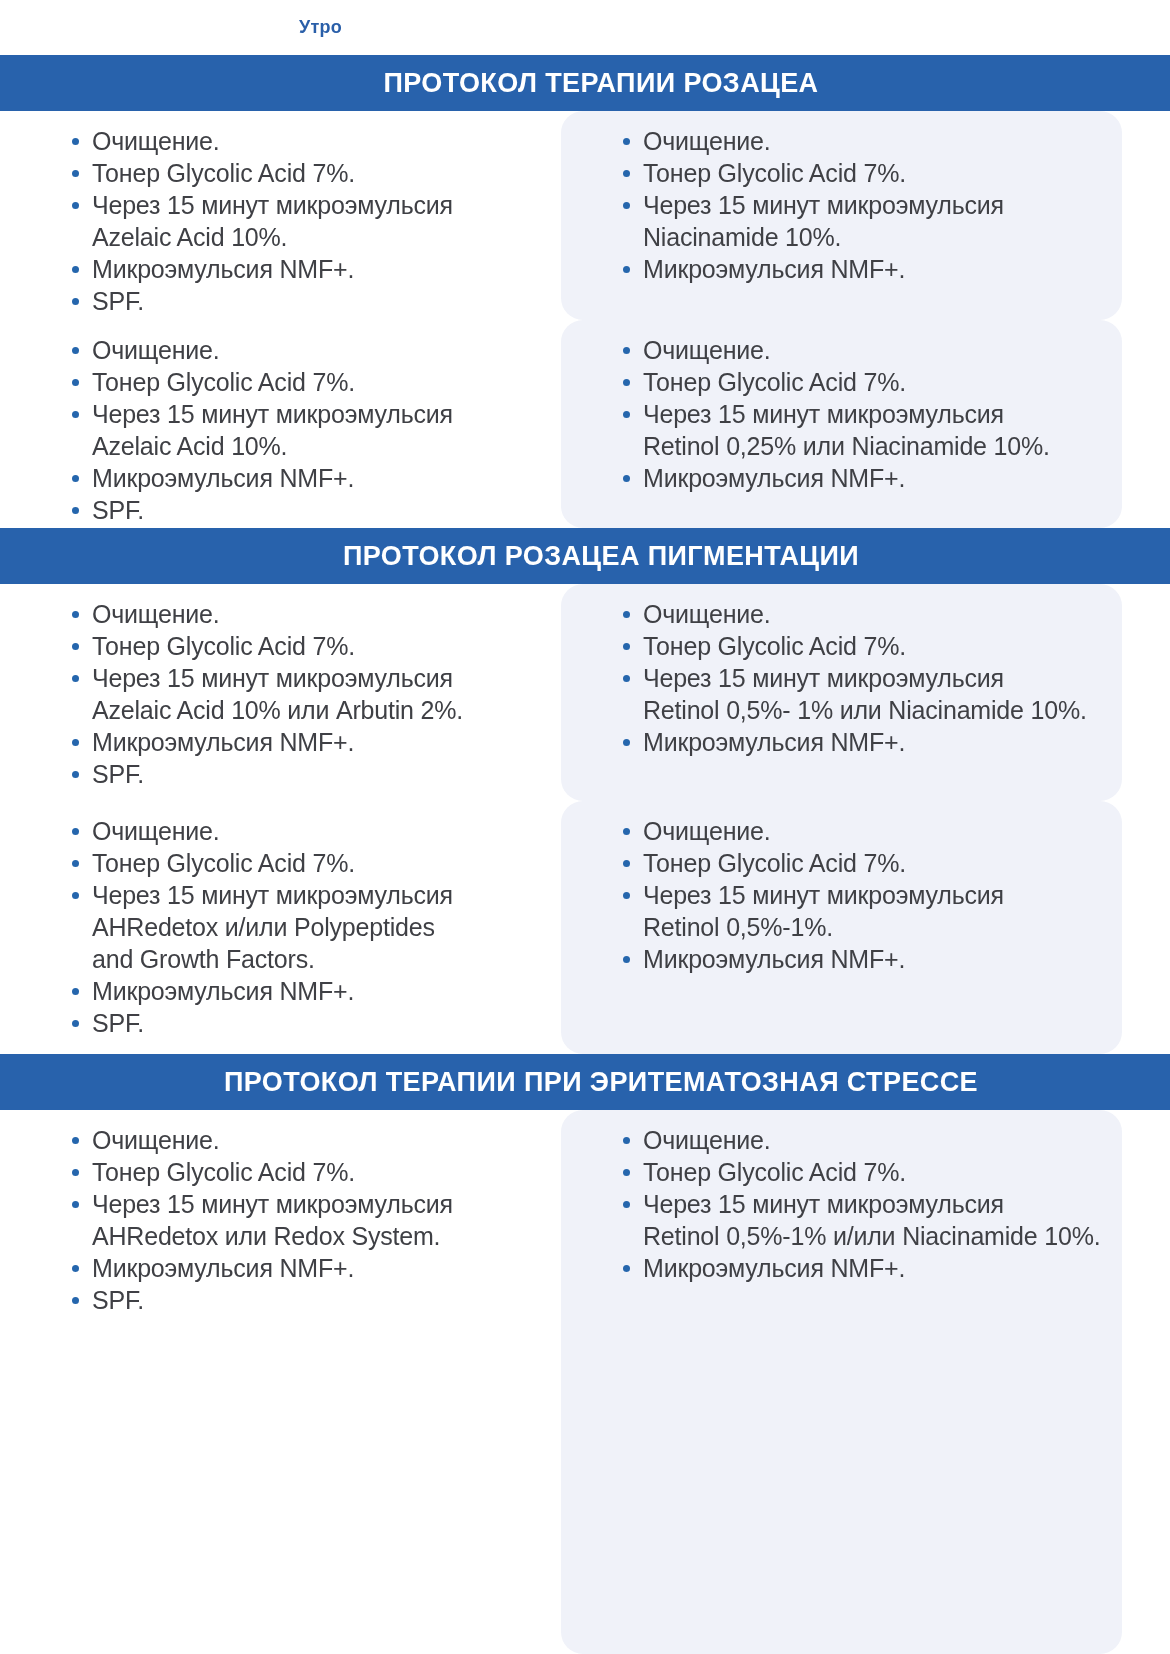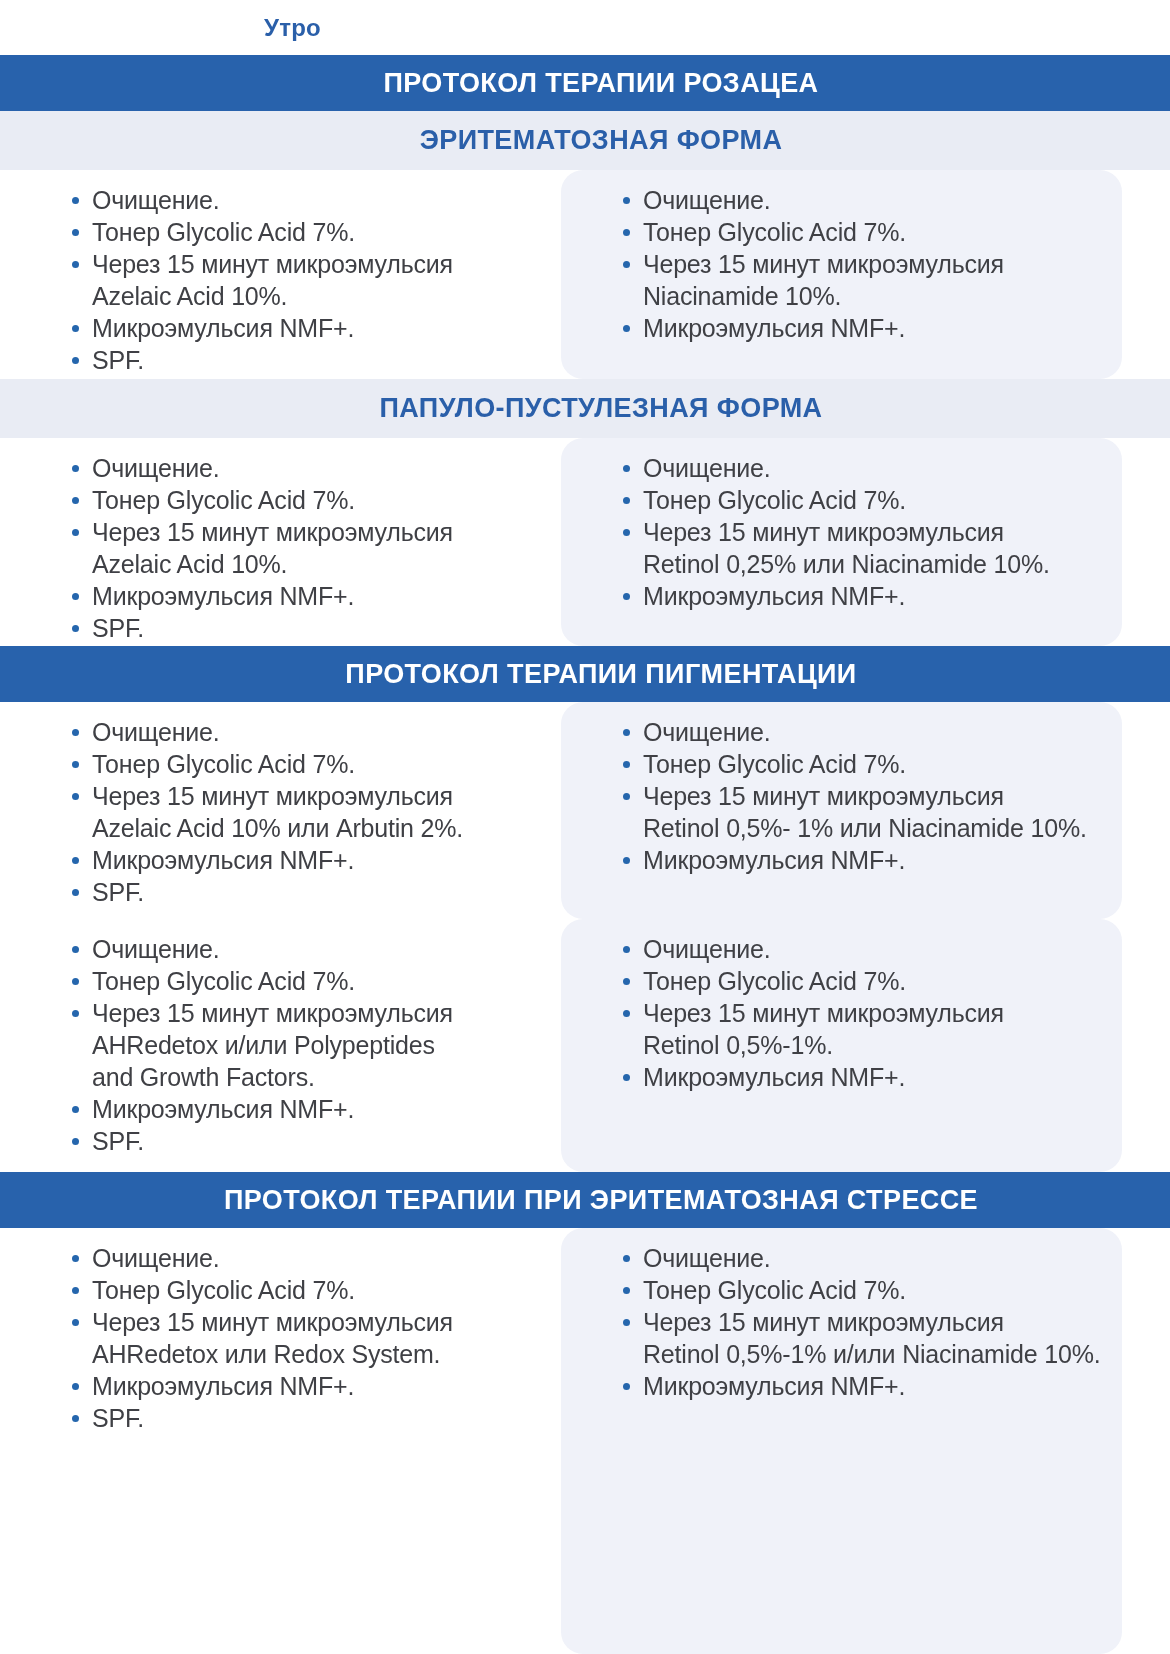--- a/index.html
+++ b/index.html
@@ -9,22 +9,23 @@
     margin:0 auto;
     display:flex; flex-direction:column;
     overflow:hidden;
     font-family:"Liberation Sans", sans-serif;
     background:#ffffff;
   }
   
   .topbar { display:flex; height:55px; flex:0 0 auto; }
   .topbar .half {
     width:585px; display:flex; align-items:center; justify-content:center;
-    font-size:24px; font-weight:bold; color:var(--heading-blue);
+    font-size:18px; font-weight:bold; color:var(--heading-blue);
     letter-spacing:0.2px;
+    margin-left:28px;
   }
   .topbar .half.morning { background:#ffffff; }
   .topbar .half.evening { background:var(--panel-grey); }
 
   
   .band {
     flex:0 0 auto;
     display:flex; align-items:center; justify-content:center;
     font-size:27px; font-weight:bold; letter-spacing:0.4px;
     text-align:center;
@@ -60,61 +61,59 @@
 </style>
 </head>
 <body>
 
 <div class="page">
   <div class="topbar">
     <div class="half morning">Утро</div>
   </div>
 
 <div class="band band-dark">ПРОТОКОЛ ТЕРАПИИ РОЗАЦЕА</div>
-    <div class="band band-light">ЭРИТЕМАТОЗНАЯ ФОРМА</div>
     <div class="row row-0">
       <div class="col col-left">
         <ul class="steps">
           <li>Очищение.</li>
           <li>Тонер Glycolic Acid 7%.</li>
           <li>Через 15 минут микроэмульсия<br>Azelaic Acid 10%.</li>
           <li>Микроэмульсия NMF+.</li>
           <li>SPF.</li>
         </ul>
       </div>
       <div class="col col-right">
         <ul class="steps">
           <li>Очищение.</li>
           <li>Тонер Glycolic Acid 7%.</li>
           <li>Через 15 минут микроэмульсия<br>Niacinamide 10%.</li>
           <li>Микроэмульсия NMF+.</li>
         </ul>
       </div>
     </div>
-    <div class="band band-light">ПАПУЛО-ПУСТУЛЕЗНАЯ ФОРМА</div>
     <div class="row row-1">
       <div class="col col-left">
         <ul class="steps">
           <li>Очищение.</li>
           <li>Тонер Glycolic Acid 7%.</li>
           <li>Через 15 минут микроэмульсия<br>Azelaic Acid 10%.</li>
           <li>Микроэмульсия NMF+.</li>
           <li>SPF.</li>
         </ul>
       </div>
       <div class="col col-right">
         <ul class="steps">
           <li>Очищение.</li>
           <li>Тонер Glycolic Acid 7%.</li>
           <li>Через 15 минут микроэмульсия<br>Retinol 0,25% или Niacinamide 10%.</li>
           <li>Микроэмульсия NMF+.</li>
         </ul>
       </div>
     </div>
-    <div class="band band-dark">ПРОТОКОЛ ТЕРАПИИ ПИГМЕНТАЦИИ</div>
+    <div class="band band-dark">ПРОТОКОЛ РОЗАЦЕА ПИГМЕНТАЦИИ</div>
     <div class="row row-2">
       <div class="col col-left">
         <ul class="steps">
           <li>Очищение.</li>
           <li>Тонер Glycolic Acid 7%.</li>
           <li>Через 15 минут микроэмульсия<br>Azelaic Acid 10% или Arbutin 2%.</li>
           <li>Микроэмульсия NMF+.</li>
           <li>SPF.</li>
         </ul>
       </div>

